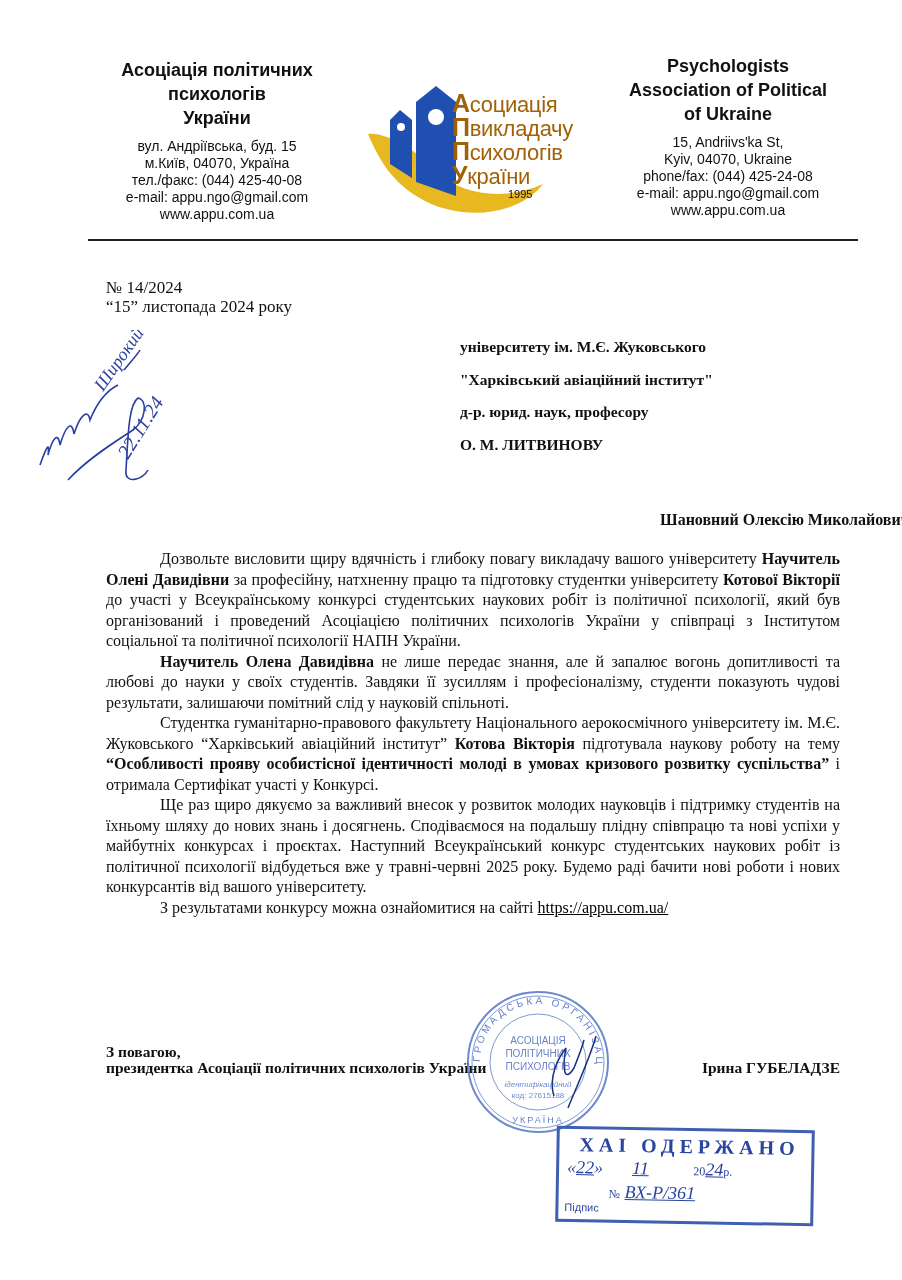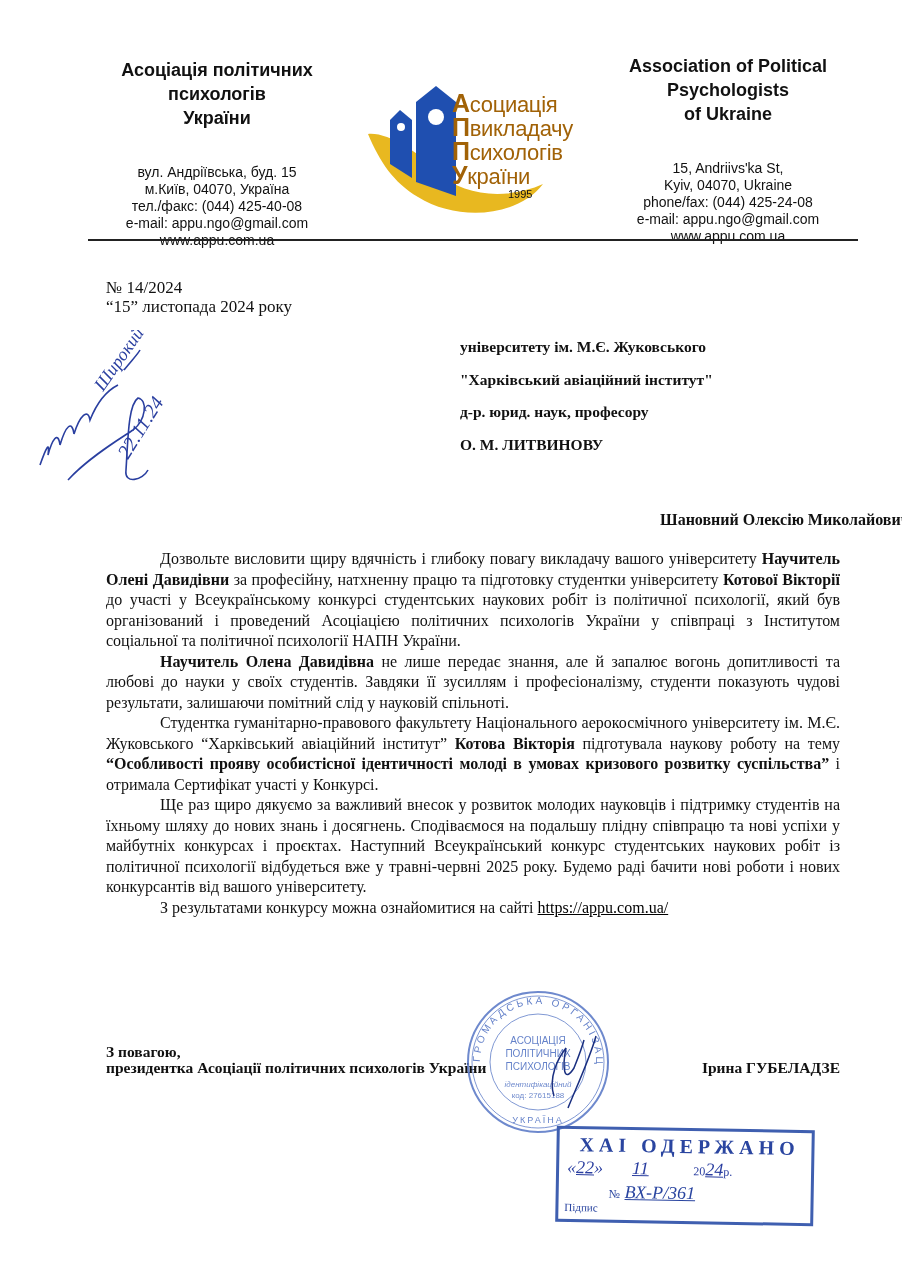--- a/index.html
+++ b/index.html
@@ -1,21 +1,21 @@
 <!DOCTYPE html>
 <html><head>
 <meta charset="utf-8">
 <style>
   html,body{margin:0;padding:0;background:#fff;}
   body{width:902px;height:1280px;position:relative;overflow:hidden;font-family:"Liberation Serif",serif;color:#111;}
   .hdr-left,.hdr-right{position:absolute;text-align:center;font-family:"Liberation Sans",sans-serif;}
   .hdr-left{left:92px;top:58px;width:250px;}
   .hdr-right{left:600px;top:54px;width:256px;}
   .org-title{font-weight:bold;font-size:18px;line-height:24px;}
-  .org-addr{font-size:14px;line-height:17px;margin-top:34px;}
+  .org-addr{font-size:14px;line-height:17px;margin-top:8px;}
   .org-addr div{white-space:nowrap;}
   .logo{position:absolute;left:368px;top:72px;width:240px;height:150px;}
   .logo-text{position:absolute;left:452px;top:92px;font-family:"Liberation Sans",sans-serif;font-size:22px;line-height:23px;color:#a16207;letter-spacing:-0.3px;}
   .logo-text b{font-weight:bold;font-size:25px;}
   .logo-year{position:absolute;left:508px;top:188px;font-family:"Liberation Sans",sans-serif;font-size:11px;color:#111;}
   .rule{position:absolute;left:88px;top:239px;width:770px;height:2px;background:#222;}
   .meta{position:absolute;left:106px;font-size:17px;}
   .handwrite{position:absolute;left:28px;top:330px;width:200px;height:160px;}
   .addressee{position:absolute;left:460px;top:331px;font-weight:bold;font-size:15.5px;line-height:32.5px;}
   .salutation{position:absolute;left:0;width:902px;top:511px;text-align:right;font-weight:bold;font-size:16px;margin-left:21px;}
@@ -23,21 +23,21 @@
   .body p{margin:0;text-indent:54px;}
   .body a{color:#000000;text-decoration:underline;}
   .closing{position:absolute;left:106px;top:1017px;font-weight:bold;font-size:15.5px;margin-top:26px;}
   .signline{position:absolute;left:106px;top:1059px;width:734px;font-weight:bold;font-size:15.5px;}
   .signline .name{position:absolute;right:0;top:0;}
   .seal{position:absolute;left:458px;top:988px;width:160px;height:148px;}
   .stamp{position:absolute;left:556px;top:1128px;width:252px;height:90px;border:3px solid #3f5fb0;transform:rotate(1deg);color:#2a45a0;}
   .stamp-title{position:absolute;left:20px;top:4px;font-weight:bold;font-size:20px;letter-spacing:5px;font-family:"Liberation Serif",serif;}
   .stamp-date{position:absolute;left:8px;top:28px;font-size:18px;font-style:italic;font-family:"Liberation Serif",serif;color:#2a3ea0;}
   .stamp-no{position:absolute;left:50px;top:52px;font-size:18px;font-style:italic;font-family:"Liberation Serif",serif;}
-  .stamp-sig{position:absolute;left:6px;top:72px;font-size:11px;font-family:Liberation Serif, serif;}
+  .stamp-sig{position:absolute;left:6px;top:72px;font-size:11px;font-family:Liberation Sans, sans-serif;}
 </style>
 </head>
 <body>
 
 <div class="hdr-left">
   <div class="org-title">
     <div>Асоціація політичних</div>
     <div>психологів</div>
     <div>України</div>
   </div>
@@ -60,22 +60,22 @@
 <div class="logo-text">
   <div><b>А</b><span>социація</span></div>
   <div><b>П</b><span>викладачу</span></div>
   <div><b>П</b><span>сихологів</span></div>
   <div><b>У</b><span>країни</span></div>
 </div>
 <div class="logo-year">1995</div>
 
 <div class="hdr-right">
   <div class="org-title">
+    <div>Psychologists</div>
     <div>Association of Political</div>
-    <div>Psychologists</div>
     <div>of Ukraine</div>
   </div>
   <div class="org-addr">
     <div>15, Andriivs'ka St,</div>
     <div>Kyiv, 04070, Ukraine</div>
     <div>phone/fax: (044) 425-24-08</div>
     <div>e-mail: appu.ngo@gmail.com</div>
     <div>www.appu.com.ua</div>
   </div>
 </div>

